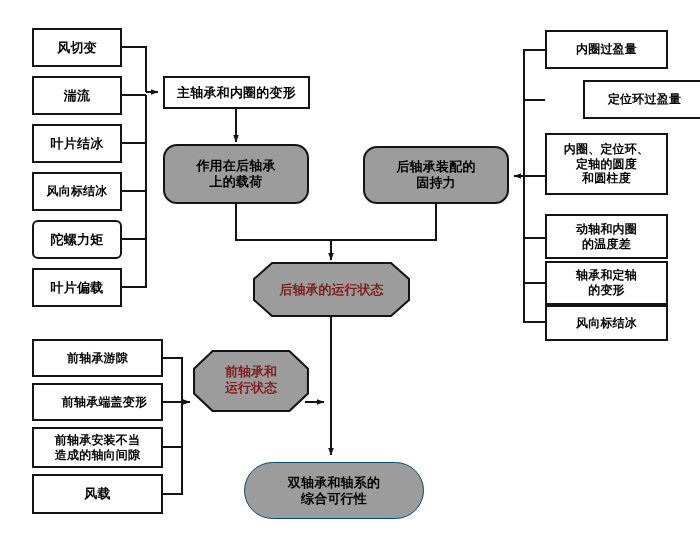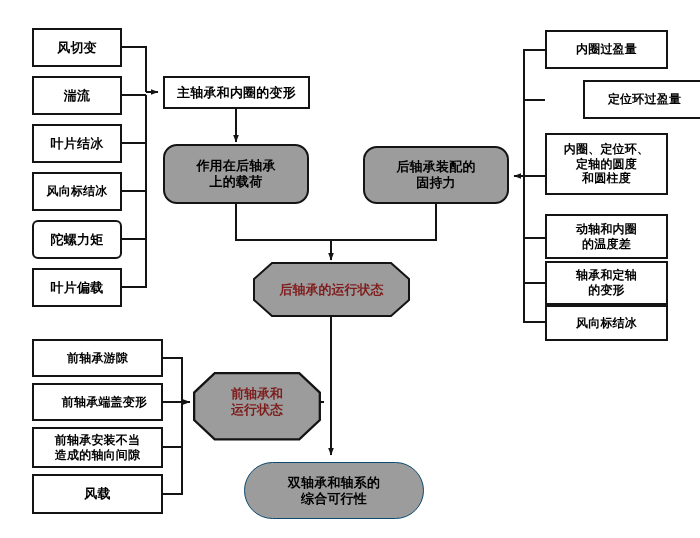--- a/index.html
+++ b/index.html
@@ -157,21 +157,21 @@
   <div class="node round t13" style="left:363px; top:146px; width:146px; height:58px;">后轴承装配的
 固持力</div>
 
   <div class="octa-wrap" style="left:253px; top:262px; width:157px; height:55px;">
     <svg class="octa-shape" viewBox="0 0 157 55" preserveAspectRatio="none">
       <polygon points="19,1 138,1 156,17 156,38 138,54 19,54 1,38 1,17" fill="#9c9c9c" stroke="#141414" stroke-width="2"></polygon>
     </svg>
     <div class="octa-label t13">后轴承的运行状态</div>
   </div>
 
-  <div class="octa-wrap" style="left:193px; top:372px; width:128px; height:60px;border-radius:22px;">
+  <div class="octa-wrap" style="left:193px; top:350px; width:116px; height:60px;border-radius:22px;">
     <svg class="octa-shape" viewBox="0 0 112 60" preserveAspectRatio="none">
       <polygon points="19,1 93,1 111,18 111,42 93,59 19,59 1,42 1,18" fill="#9c9c9c" stroke="#141414" stroke-width="2"></polygon>
     </svg>
     <div class="octa-label t13">前轴承和
 运行状态</div>
   </div>
 
   <div class="node stadium t13" style="left:244px; top:462px; width:180px; height:57px;">双轴承和轴系的
 综合可行性</div>
 

